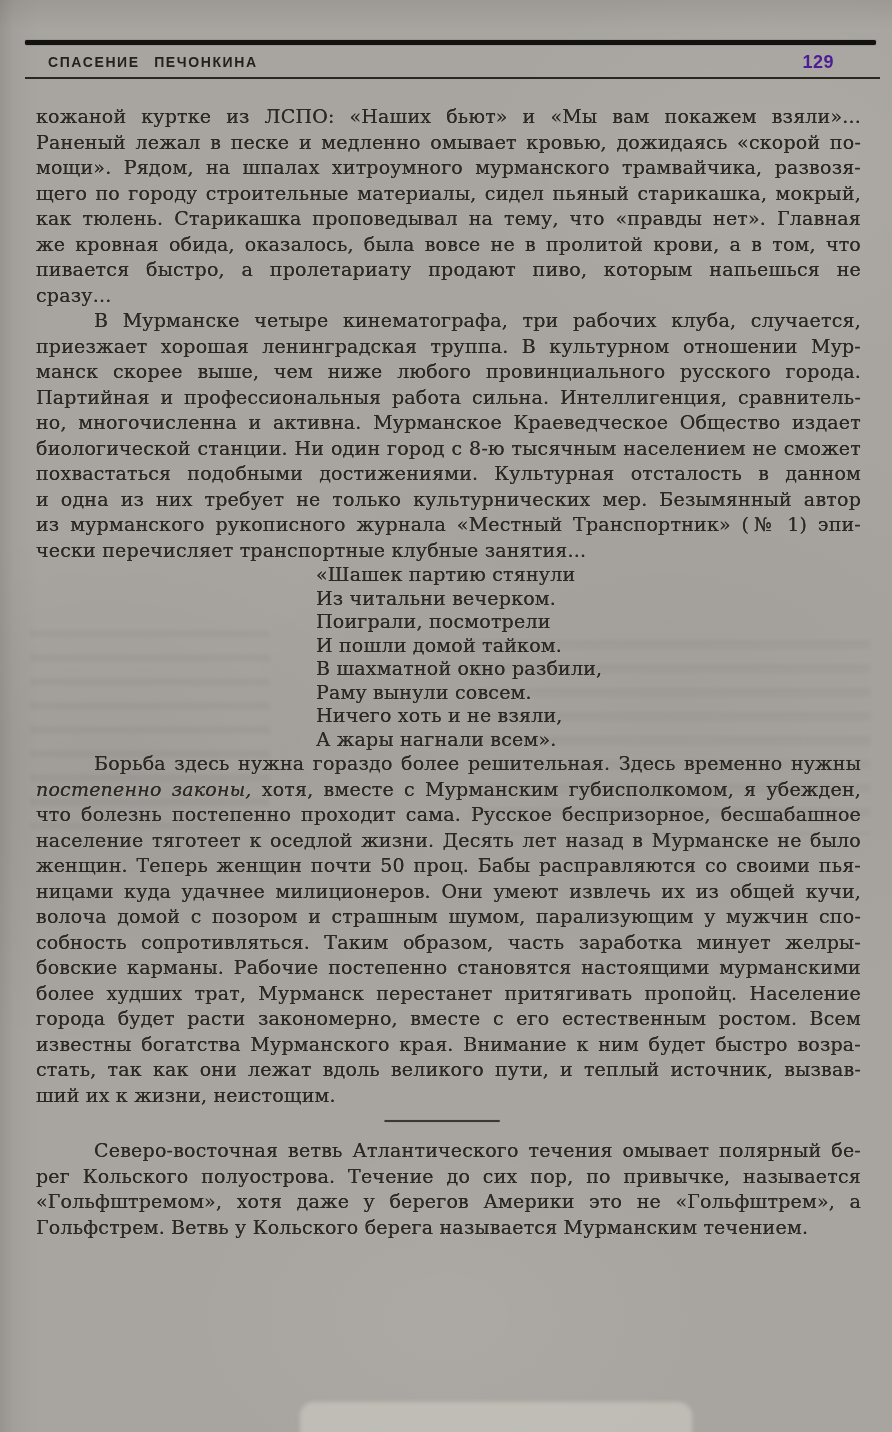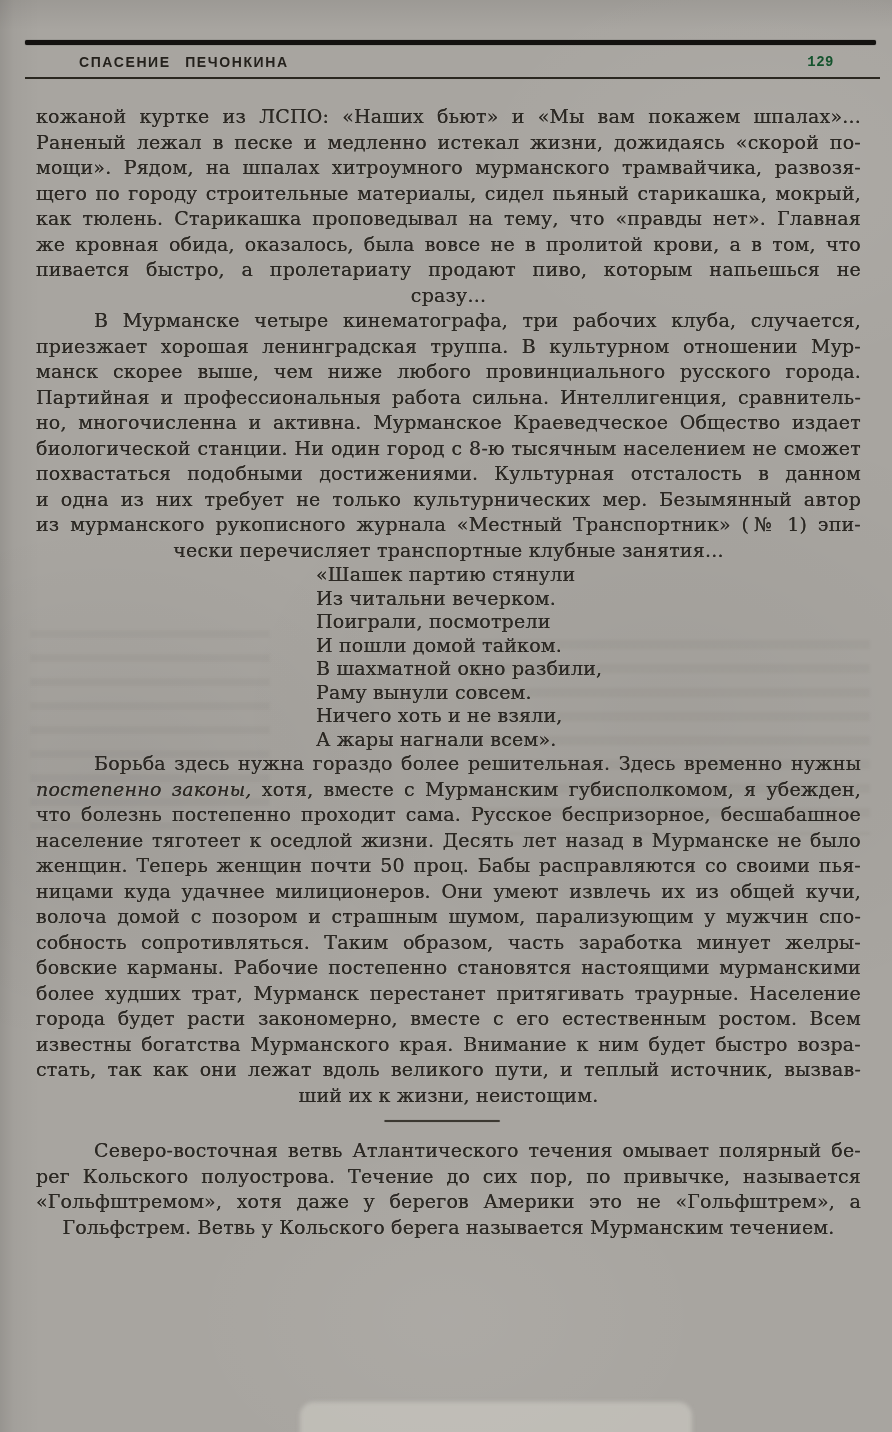--- a/index.html
+++ b/index.html
@@ -47,41 +47,40 @@
     box-shadow: 0 0 1px rgba(0,0,0,0.8);
   }
   .header-row {
     position: absolute; left: 48px; right: 58px; top: 50px; height: 24px;
     display: flex; justify-content: space-between; align-items: center;
   }
   .running-title {
     font-family: "Liberation Sans", sans-serif;
     font-weight: bold; font-size: 14px; letter-spacing: 1.6px; word-spacing: 9px;
     color: #24211c;
-    margin-left: 31px;
   }
   .page-number {
-    font-family: Liberation Mono, monospace;
-    font-weight: bold; font-size: 14px; letter-spacing: 0.5px;
-    color: #14532d;
+    font-family: Liberation Sans, sans-serif;
+    font-weight: bold; font-size: 18px; letter-spacing: 0.5px;
+    color: #4c1d95;
   }
   .rule-thin {
     position: absolute; left: 25px; right: 12px; top: 77px; height: 2px;
     background: #2a2720;
   }
 
   
   .content {
     position: absolute; left: 36px; top: 104px; width: 825px;
     font-size: 19px; line-height: 25.5px;
     letter-spacing: 0.2px;
     text-shadow: 0 0 0.6px rgba(38,34,28,0.85);
   }
   .para .line.just { text-align: justify; text-align-last: justify; }
-  .para .line { text-align: center; white-space: normal; }
+  .para .line { text-align: left; white-space: normal; }
   .para.indent .line:first-child { text-indent: 58px; }
   .verse { padding-left: 280px; line-height: 23.5px; }
   .divider-block { height: 30px; position: relative; }
   .divider-block .divider {
     position: absolute; left: 50%; top: 12px; width: 115px; height: 2px;
     transform: translateX(-56%);
     background: #3b3831; box-shadow: 0 0 1px rgba(0,0,0,0.4);
   }
 
   
@@ -104,22 +103,22 @@
 <div class="page">
   <div class="rule-thick"></div>
   <div class="header-row">
     <span class="running-title">СПАСЕНИЕ ПЕЧОНКИНА</span>
     <span class="page-number">129</span>
   </div>
   <div class="rule-thin"></div>
 
   <div class="content">
       <div class="para">
-        <div class="line just">кожаной куртке из ЛСПО: «Наших бьют» и «Мы вам покажем шпалах»...</div>
-        <div class="line just">Раненый лежал в песке и медленно истекал жизни, дожидаясь «скорой по-</div>
+        <div class="line just">кожаной куртке из ЛСПО: «Наших бьют» и «Мы вам покажем взяли»...</div>
+        <div class="line just">Раненый лежал в песке и медленно омывает кровью, дожидаясь «скорой по-</div>
         <div class="line just">мощи». Рядом, на шпалах хитроумного мурманского трамвайчика, развозя-</div>
         <div class="line just">щего по городу строительные материалы, сидел пьяный старикашка, мокрый,</div>
         <div class="line just">как тюлень. Старикашка проповедывал на тему, что «правды нет». Главная</div>
         <div class="line just">же кровная обида, оказалось, была вовсе не в пролитой крови, а в том, что</div>
         <div class="line just">пивается быстро, а пролетариату продают пиво, которым напьешься не</div>
         <div class="line">сразу...</div>
       </div>
       <div class="para indent">
         <div class="line just">В Мурманске четыре кинематографа, три рабочих клуба, случается,</div>
         <div class="line just">приезжает хорошая ленинградская труппа. В культурном отношении Мур-</div>
@@ -145,21 +144,21 @@
       <div class="para indent">
         <div class="line just">Борьба здесь нужна гораздо более решительная. Здесь временно нужны</div>
         <div class="line just"><i>постепенно законы,</i> хотя, вместе с Мурманским губисполкомом, я убежден,</div>
         <div class="line just">что болезнь постепенно проходит сама. Русское беспризорное, бесшабашное</div>
         <div class="line just">население тяготеет к оседлой жизни. Десять лет назад в Мурманске не было</div>
         <div class="line just">женщин. Теперь женщин почти 50 проц. Бабы расправляются со своими пья-</div>
         <div class="line just">ницами куда удачнее милиционеров. Они умеют извлечь их из общей кучи,</div>
         <div class="line just">волоча домой с позором и страшным шумом, парализующим у мужчин спо-</div>
         <div class="line just">собность сопротивляться. Таким образом, часть заработка минует желры-</div>
         <div class="line just">бовские карманы. Рабочие постепенно становятся настоящими мурманскими</div>
-        <div class="line just">более худших трат, Мурманск перестанет притягивать траурные. Население</div>
+        <div class="line just">более худших трат, Мурманск перестанет притягивать пропойц. Население</div>
         <div class="line just">города будет расти закономерно, вместе с его естественным ростом. Всем</div>
         <div class="line just">известны богатства Мурманского края. Внимание к ним будет быстро возра-</div>
         <div class="line just">стать, так как они лежат вдоль великого пути, и теплый источник, вызвав-</div>
         <div class="line">ший их к жизни, неистощим.</div>
       </div>
       <div class="divider-block">
         <div class="divider"></div>
       </div>
       <div class="para indent">
         <div class="line just">Северо-восточная ветвь Атлантического течения омывает полярный бе-</div>

